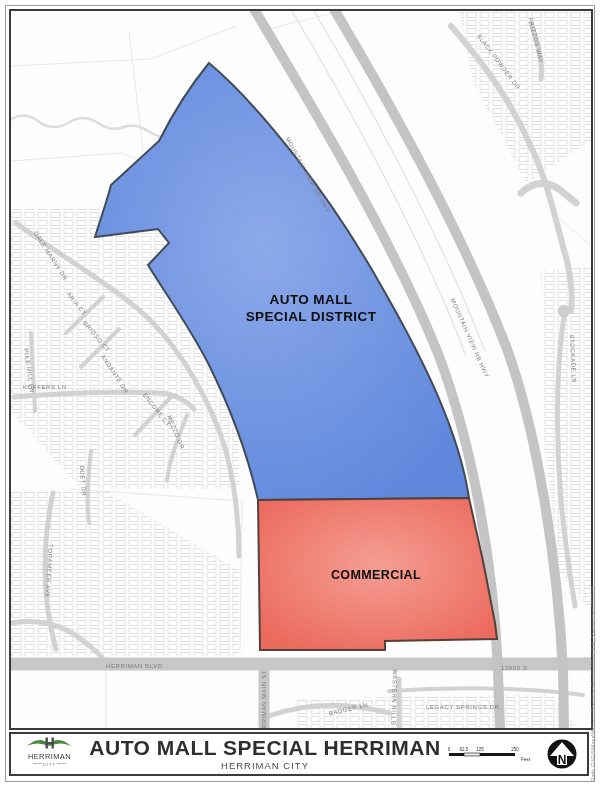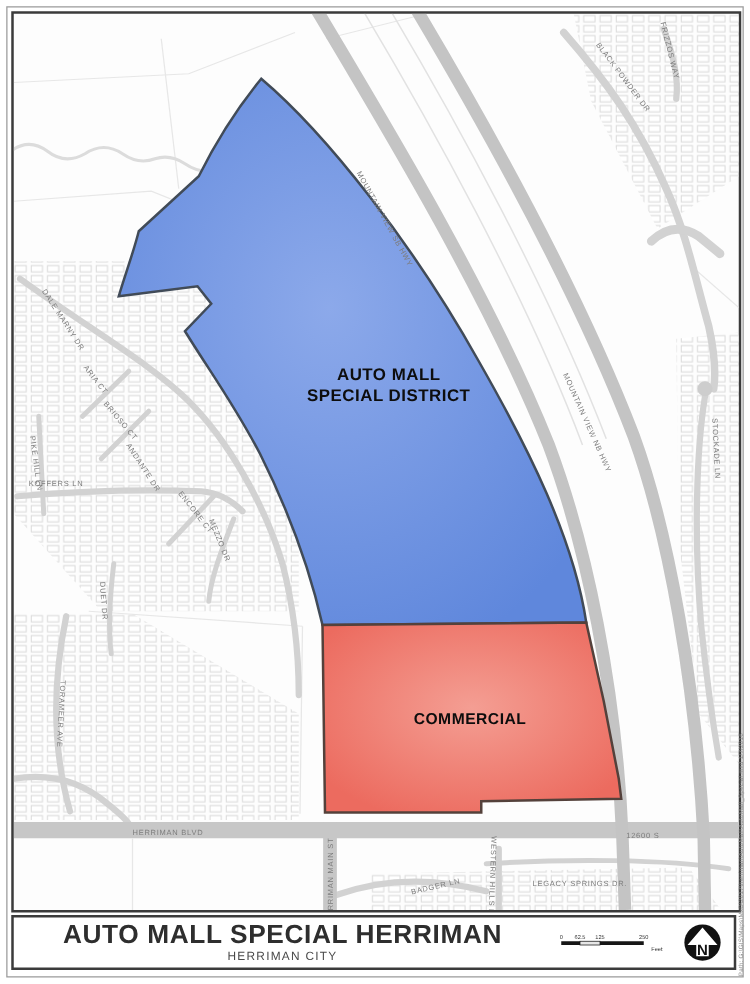--- a/index.html
+++ b/index.html
@@ -121,20 +121,32 @@
     <text class="street-lbl" x="490" y="659">12600 S</text>
     <text class="street-lbl" transform="translate(255,693) rotate(-90)" text-anchor="middle">HERRIMAN MAIN ST</text>
     <text class="street-lbl" transform="translate(338,700) rotate(-13)" text-anchor="middle">BADGER LN</text>
     <text class="street-lbl" x="415" y="698">LEGACY SPRINGS DR.</text>
     <text class="street-lbl" transform="translate(381,692) rotate(92)" text-anchor="middle">WESTERN HILLS DR</text>
   </g>
 </svg>
 </div>
 
 <div class="footer">
+  <div class="logo-wrap">
+    <svg width="58" height="38" viewBox="0 0 58 38">
+      <path d="M6,11 Q18,0 28,9 Q38,0 50,11 Q40,6 28,11 Q16,6 6,11 Z" fill="#4a8a3c"></path>
+      <rect x="24.5" y="2.5" width="2.4" height="11" fill="#4b4b4b"></rect>
+      <rect x="30.5" y="2.5" width="2.4" height="11" fill="#4b4b4b"></rect>
+      <rect x="24.5" y="7" width="8.4" height="2" fill="#4b4b4b"></rect>
+      <text x="28.5" y="23.5" text-anchor="middle" font-size="7.5" letter-spacing="0.4" fill="#3a3a3a" font-family="Liberation Serif, serif">HERRIMAN</text>
+      <rect x="12" y="28" width="9" height="0.6" fill="#8a8a8a"></rect>
+      <rect x="36" y="28" width="9" height="0.6" fill="#8a8a8a"></rect>
+      <text x="28.5" y="30.5" text-anchor="middle" font-size="4" letter-spacing="1" fill="#5a5a5a" font-family="Liberation Serif, serif">CITY</text>
+    </svg>
+  </div>
   <div class="title-wrap">
     <div class="map-title">AUTO MALL SPECIAL HERRIMAN</div>
     <div class="map-subtitle">HERRIMAN CITY</div>
   </div>
   <div class="scale-wrap">
     <svg width="92" height="16" viewBox="0 0 92 16">
       <text x="6" y="5" font-size="4.5" fill="#333" text-anchor="middle">0</text>
       <text x="21" y="5" font-size="4.5" fill="#333" text-anchor="middle">62.5</text>
       <text x="37" y="5" font-size="4.5" fill="#333" text-anchor="middle">125</text>
       <text x="72" y="5" font-size="4.5" fill="#333" text-anchor="middle">250</text>

